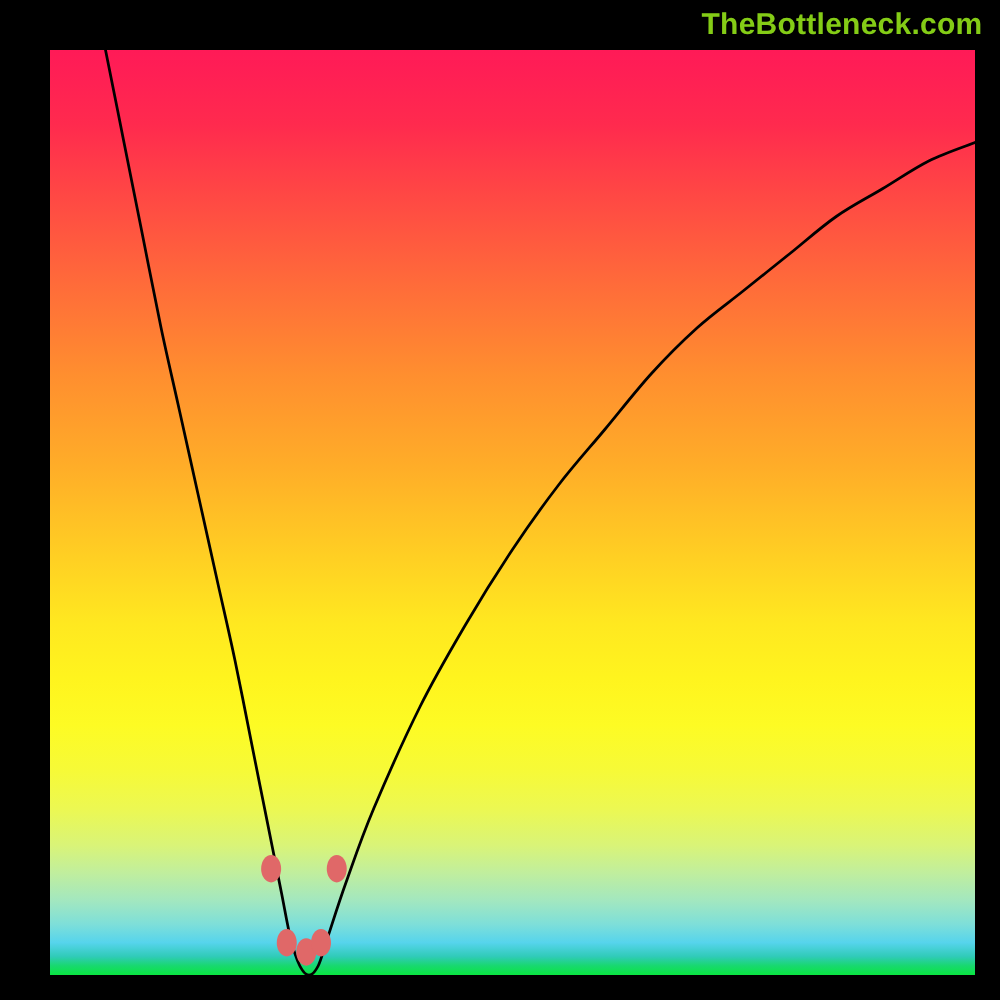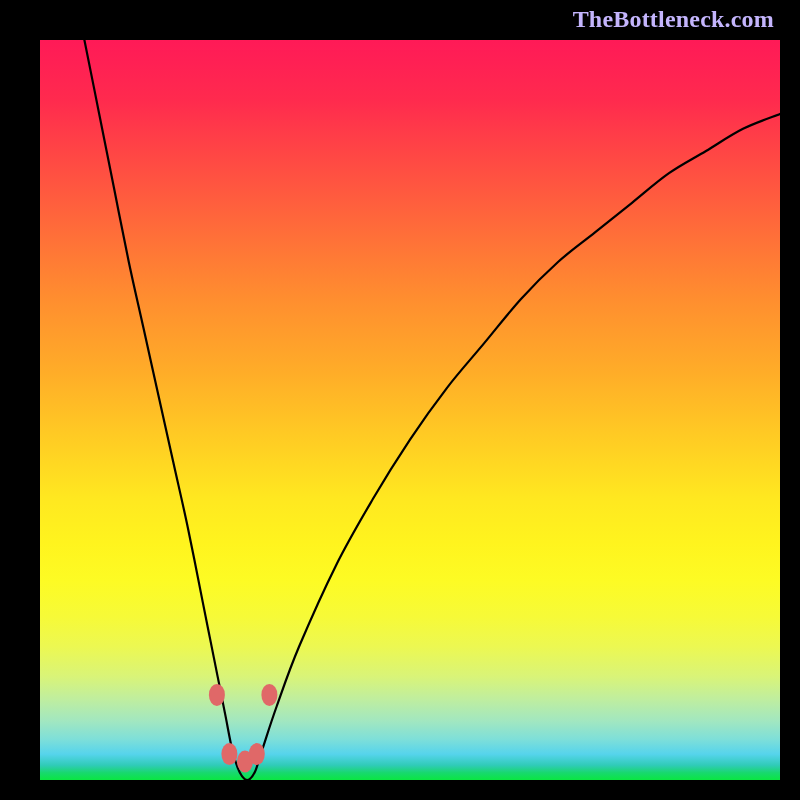--- a/index.html
+++ b/index.html
@@ -55,25 +55,25 @@
   }
   svg.curve {
     position: absolute;
     inset: 0;
     width: 740px;
     height: 740px;
   }
   .watermark {
     position: absolute;
     top: 6px;
-    right: 26px;
-    font-family: Liberation Serif, serif;
+    right: 14px;
+    font-family: Liberation Sans, sans-serif;
     font-size: 24px;
     font-weight: 550;
-    color: #c4b5fd;
+    color: #84cc16;
     letter-spacing: 0.2px;
   }
 </style>
 </head>
 <body>
 
 <div class="frame">
   <div class="watermark">TheBottleneck.com</div>
   <div class="plot">
     <div class="gradient"></div>

